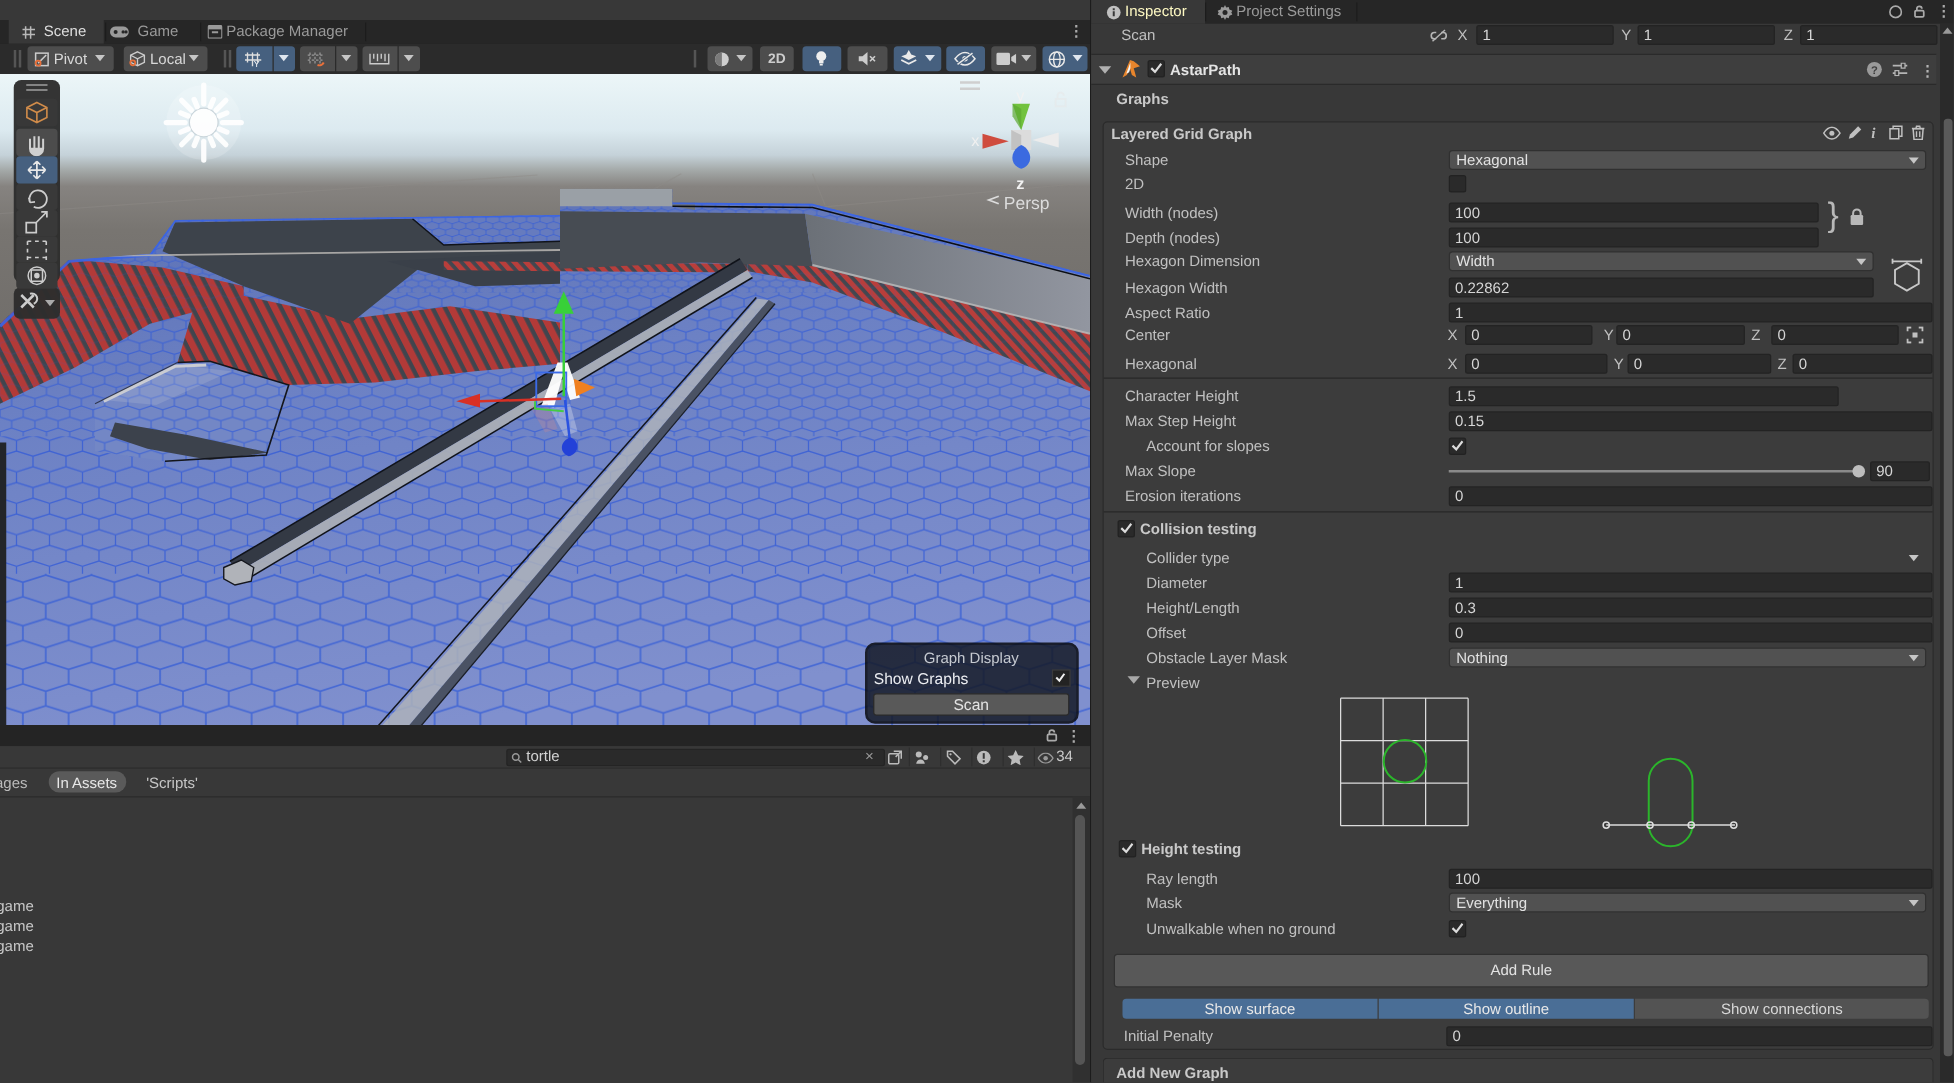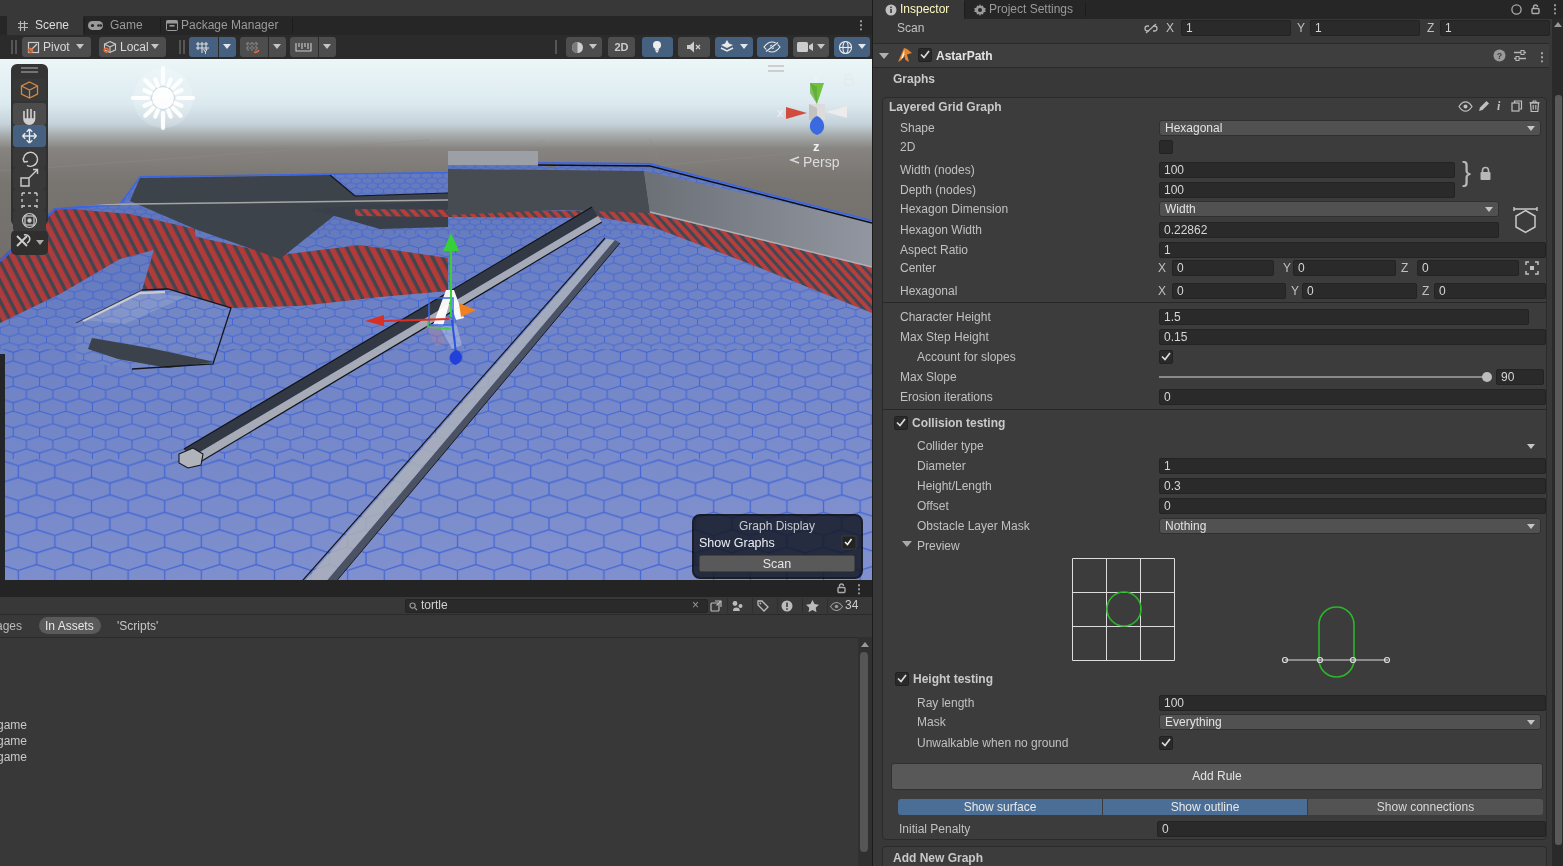--- a/index.html
+++ b/index.html
@@ -536,21 +536,21 @@
   <div class="lbl" style="left:285px;top:283px;">X</div>
       <div class="fld" style="left:299px;top:283px;width:114px;">0</div>
   <div class="lbl" style="left:418px;top:283px;">Y</div>
       <div class="fld" style="left:429px;top:283px;width:115px;">0</div>
   <div class="lbl" style="left:549px;top:283px;">Z</div>
       <div class="fld" style="left:561px;top:283px;width:112px;">0</div>
   <div class="lbl" style="left:27px;top:283px;">Hexagonal</div>
   <div class="sep" style="left:10px;top:302px;width:663px;"></div>
 
   <div class="lbl" style="left:27px;top:309px;">Character Height</div>
-  <div class="fld" style="left:286px;top:309px;width:370px;">1.5</div>
+  <div class="fld" style="left:286px;top:309px;width:312px;">1.5</div>
   <div class="lbl" style="left:27px;top:329px;">Max Step Height</div>
   <div class="fld" style="left:286px;top:329px;width:387px;">0.15</div>
   <div class="lbl" style="left:44px;top:349px;">Account for slopes</div>
   <div class="cb" style="left:286px;top:350px;"></div>
   <svg class="abs" style="left:288px;top:352px" width="10" height="9" viewBox="0 0 10 9">
         <path d="M1 4.5L4 7.5 9 1" fill="none" stroke="#dcdcdc" stroke-width="1.7"></path>
       </svg>
   <div class="lbl" style="left:27px;top:369px;">Max Slope</div>
   <div class="abs" style="left:286px;top:376px;width:324px;height:2px;background:#8a8a8a;"></div>
   <div class="abs" style="left:609px;top:372px;width:10px;height:10px;border-radius:50%;background:#bdbdbd;"></div>

